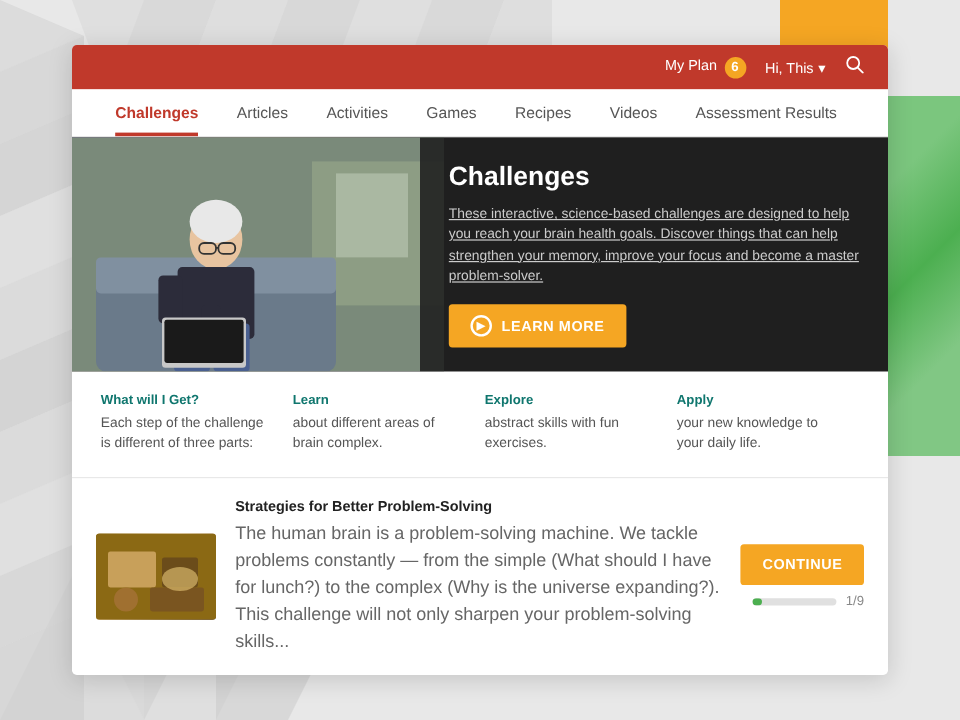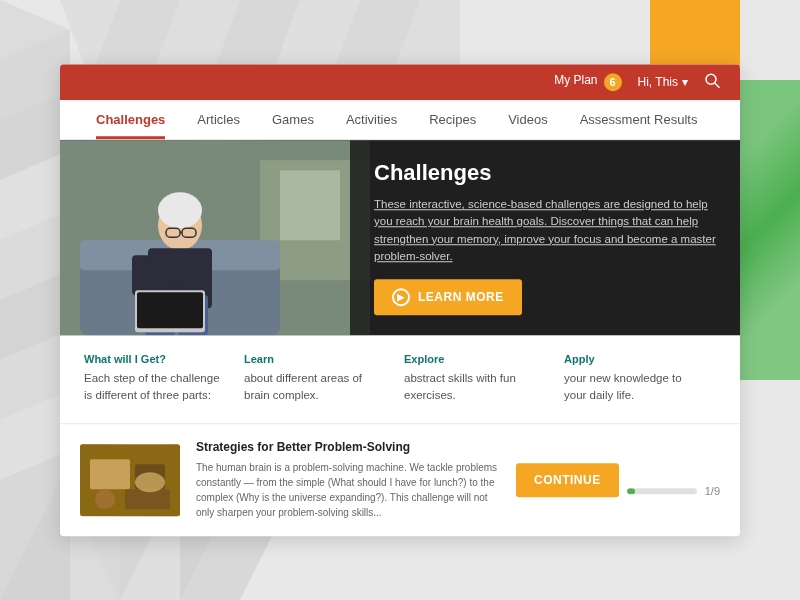--- a/index.html
+++ b/index.html
@@ -262,29 +262,29 @@
     }
 
     .challenge-title {
       font-size: 12px;
       font-weight: bold;
       color: #222;
       margin-bottom: 6px;
     }
 
     .challenge-desc {
-      font-size: 10px;
+      font-size: 15px;
       color: #666;
       line-height: 1.5;
       margin-bottom: 0;
     }
 
     .challenge-actions {
       display: flex;
-      flex-direction: row;
+      flex-direction: column;
       align-items: flex-end;
       gap: 8px;
       flex-shrink: 0;
     }
 
     .continue-btn {
       background: #f5a623;
       color: #fff;
       border: none;
       padding: 10px 18px;
@@ -399,22 +399,22 @@
       <svg width="16" height="16" viewBox="0 0 16 16" fill="white" xmlns="http://www.w3.org/2000/svg">
         <circle cx="7" cy="7" r="5" stroke="white" stroke-width="1.5" fill="none"></circle>
         <line x1="11" y1="11" x2="15" y2="15" stroke="white" stroke-width="1.5" stroke-linecap="round"></line>
       </svg>
     </div>
   </div>
 
   <nav class="nav">
     <div class="nav-item active">Challenges</div>
     <div class="nav-item">Articles</div>
+    <div class="nav-item">Activities</div>
     <div class="nav-item">Games</div>
-    <div class="nav-item">Activities</div>
     <div class="nav-item">Recipes</div>
     <div class="nav-item">Videos</div>
     <div class="nav-item">Assessment Results</div>
   </nav>
 
   <div class="hero">
     <div class="hero-image">
       
       <svg width="310" height="195" viewBox="0 0 310 195" xmlns="http://www.w3.org/2000/svg">
 

